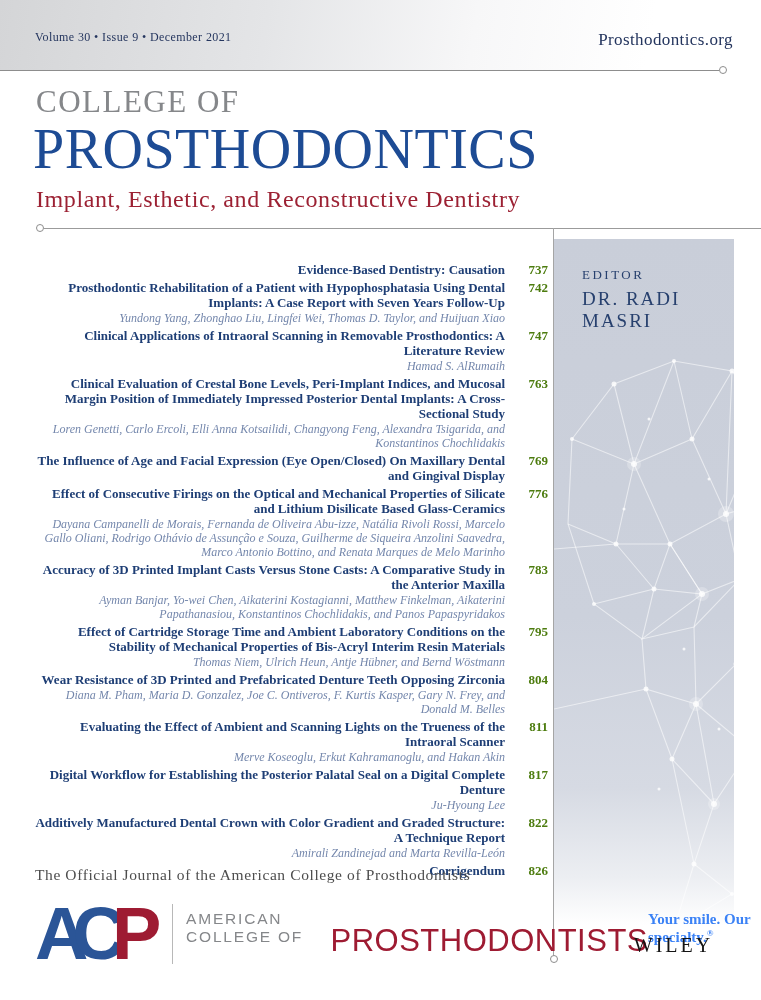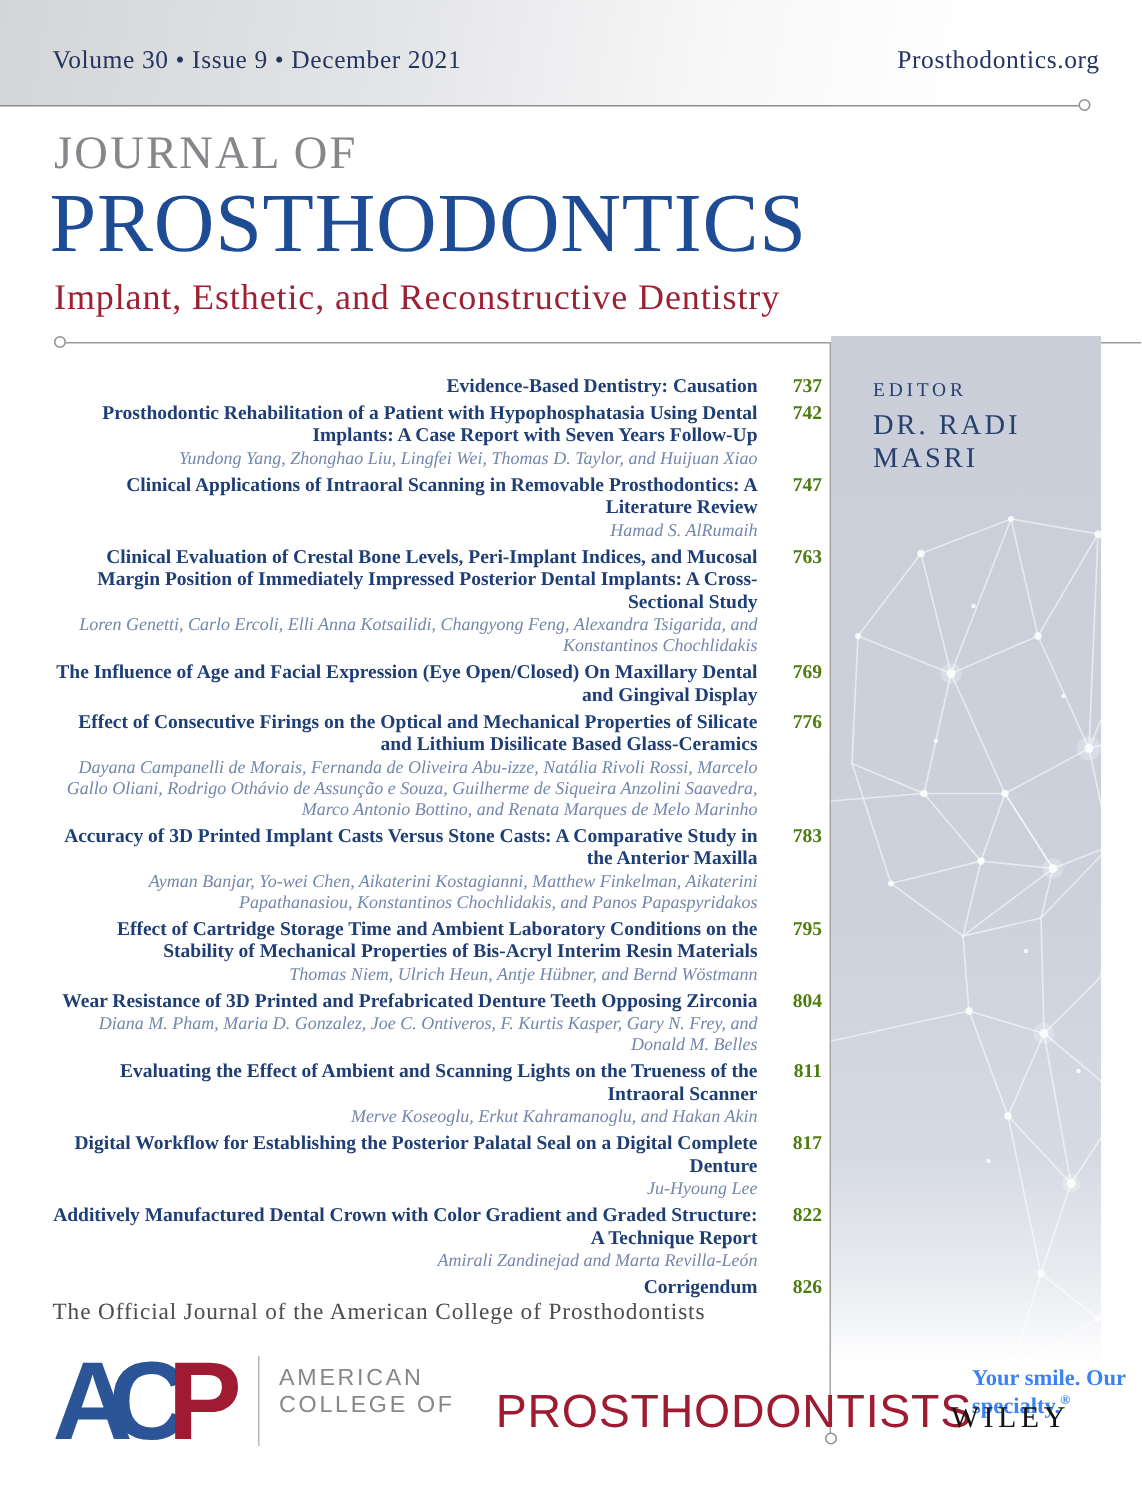--- a/index.html
+++ b/index.html
@@ -8,21 +8,21 @@
     background:#ffffff;
     font-family:"Liberation Serif","DejaVu Serif",serif;
   }
   
   .top-band{
     position:absolute;left:0;top:0;width:761px;height:70px;
     background:linear-gradient(100deg,#d4d5d7 0%,#e4e5e7 35%,#f7f7f8 62%,#ffffff 85%);
   }
   .vol-line{
     position:absolute;left:35px;top:30px;
-    font-size:17px;color:#24355e;letter-spacing:.4px;
+    font-size:12px;color:#24355e;letter-spacing:.4px;
   }
   .site-line{
     position:absolute;right:28px;top:30px;
     font-size:17px;color:#24355e;letter-spacing:.4px;
   }
   
   .hrule1{position:absolute;left:0;top:70px;width:719px;height:1px;background:#8d8d8d;}
   .circ{position:absolute;width:8px;height:8px;border:1.5px solid #8d8d8d;border-radius:50%;background:#fff;box-sizing:border-box;}
   .circ.r1{left:719px;top:66px;}
   .hrule2{position:absolute;left:44px;top:228px;width:717px;height:1px;background:#9b9b9b;}
@@ -37,30 +37,30 @@
   .main-title{
     position:absolute;left:33px;top:117px;
     font-size:56px;color:#1d4b94;letter-spacing:.5px;font-weight:500;
   }
   .subtitle{
     position:absolute;left:36px;top:186px;
     font-size:24px;color:#9c2133;letter-spacing:.6px;
   }
   
   .sidebar{
-    position:absolute;left:554px;top:224px;width:180px;height:686px;
+    position:absolute;left:554px;top:239px;width:180px;height:686px;
     background:linear-gradient(to bottom,#c9ced9 0%,#ccd1dc 55%,#d6dae3 80%,#eceef2 93%,#ffffff 100%);
     overflow:hidden;
   }
   .sidebar svg{position:absolute;left:0;top:50px;}
   .editor-block{position:absolute;left:28px;top:28px;}
   .editor-label{font-size:13px;letter-spacing:2.5px;color:#27406e;}
   .editor-name{font-size:19px;letter-spacing:2px;color:#27406e;margin-top:5px;}
   
-  .toc{position:absolute;left:35px;top:249px;width:513px;}
+  .toc{position:absolute;left:35px;top:262px;width:513px;}
   .toc-entry{margin-bottom:3px;}
   .toc-titlerow{display:flex;align-items:flex-start;}
   .toc-title{
     flex:1;text-align:right;font-weight:bold;
     font-size:13px;line-height:15px;color:#1e3e75;
   }
   .toc-page{
     width:34px;margin-left:9px;text-align:right;font-weight:bold;
     font-size:13px;line-height:15px;color:#4d7c0f;
   }
@@ -100,21 +100,21 @@
 </head>
 <body>
 
 <div class="top-band"></div>
 <div class="vol-line">Volume 30 • Issue 9 • December 2021</div>
 <div class="site-line">Prosthodontics.org</div>
 
 <div class="hrule1"></div>
 <div class="circ r1"></div>
 
-<div class="journal-of">JOURNAL OF</div>
+<div class="journal-of">COLLEGE OF</div>
 <div class="main-title">PROSTHODONTICS</div>
 <div class="subtitle">Implant, Esthetic, and Reconstructive Dentistry</div>
 
 <div class="hrule2"></div>
 <div class="circ r2"></div>
 
 <div class="sidebar">
   <svg width="207" height="640" viewBox="0 0 207 640">
     <g stroke="#ffffff" stroke-width="1.1" fill="none" stroke-opacity="0.55">
       <polygon points="18,150 60,95 120,72 178,82 212,130 205,215 186,290 140,338 88,350 40,315 14,235"></polygon>

